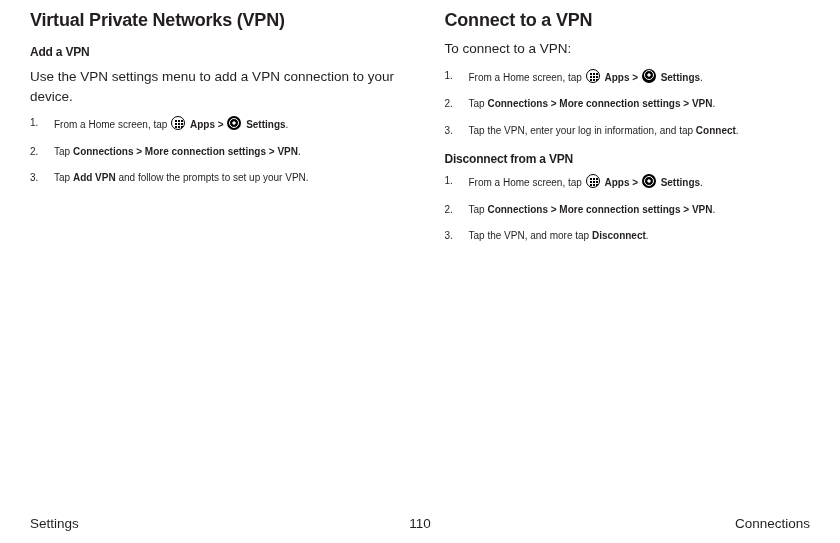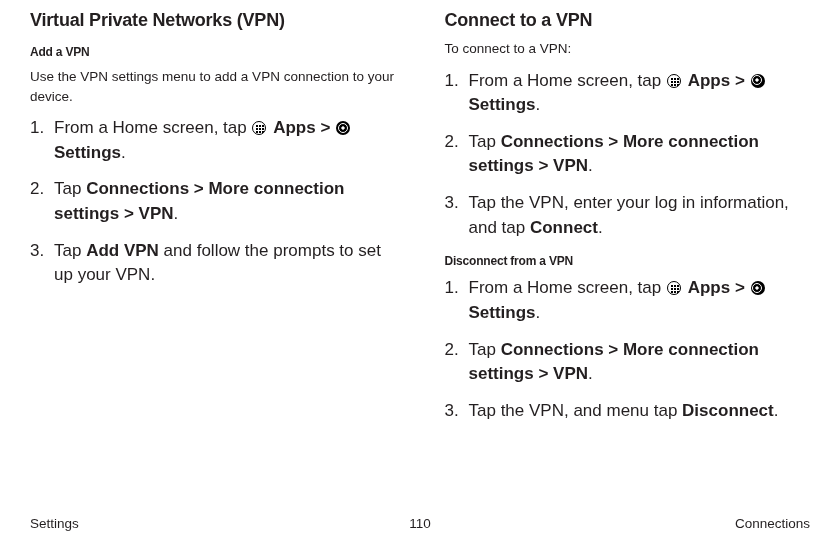--- a/index.html
+++ b/index.html
@@ -48,21 +48,21 @@
     .xref {
       text-decoration: underline;
     }
     ol {
       list-style: none;
       counter-reset: step;
       margin-top: 4px;
     }
     ol li {
       counter-increment: step;
-      font-size: 17px;
+      font-size: 10px;
       line-height: 1.45;
       margin-bottom: 12px;
       padding-left: 24px;
       position: relative;
     }
     ol li::before {
       content: counter(step) ".";
       position: absolute;
       left: 0;
       top: 0;
@@ -163,21 +163,21 @@
 
     <h3>Disconnect from a VPN</h3>
     <ol>
       <li>
         <span>From a Home screen, tap </span><span class="icon apps"></span> <span class="b">Apps</span><span class="b"> &gt; </span><span class="icon settings"></span> <span class="b">Settings</span><span>.</span>
       </li>
       <li>
         <span>Tap </span><span class="b">Connections &gt; More connection settings &gt; VPN</span><span>.</span>
       </li>
       <li>
-        <span>Tap the VPN, and menu tap </span><span class="b">Disconnect</span><span>.</span>
+        <span>Tap the VPN, and more tap </span><span class="b">Disconnect</span><span>.</span>
       </li>
     </ol>
   </div>
 </div>
 
 <div class="footer">
   <span>Settings</span>
   <span class="center">110</span>
   <span>Connections</span>
 </div>

